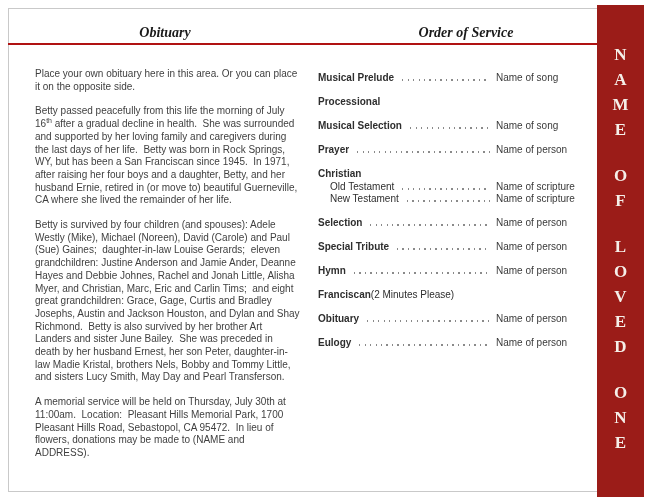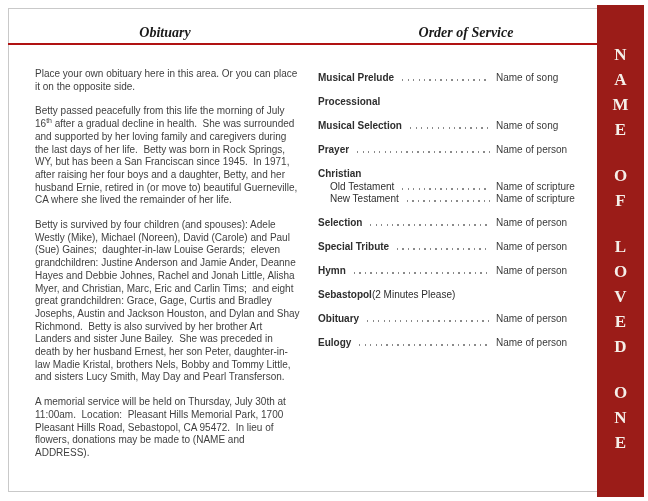--- a/index.html
+++ b/index.html
@@ -173,21 +173,21 @@
         <span class="oos-label">Special Tribute</span>
         <span class="oos-leader"></span>
         <span class="oos-value">Name of person</span>
       </div>
       <div class="oos-row">
         <span class="oos-label">Hymn</span>
         <span class="oos-leader"></span>
         <span class="oos-value">Name of person</span>
       </div>
       <div class="oos-row">
-        <span class="oos-label">Sebastopol</span>
+        <span class="oos-label">Franciscan</span>
         <span class="oos-note"> (2 Minutes Please)</span>
       </div>
       <div class="oos-row">
         <span class="oos-label">Obituary</span>
         <span class="oos-leader"></span>
         <span class="oos-value">Name of person</span>
       </div>
       <div class="oos-row">
         <span class="oos-label">Eulogy</span>
         <span class="oos-leader"></span>

